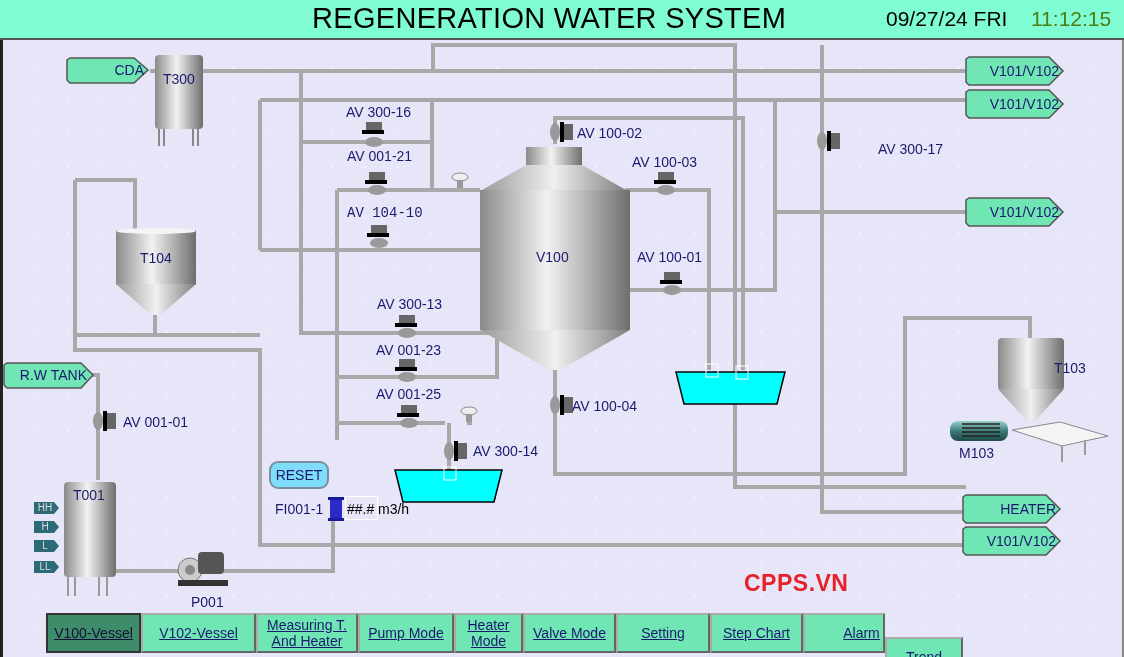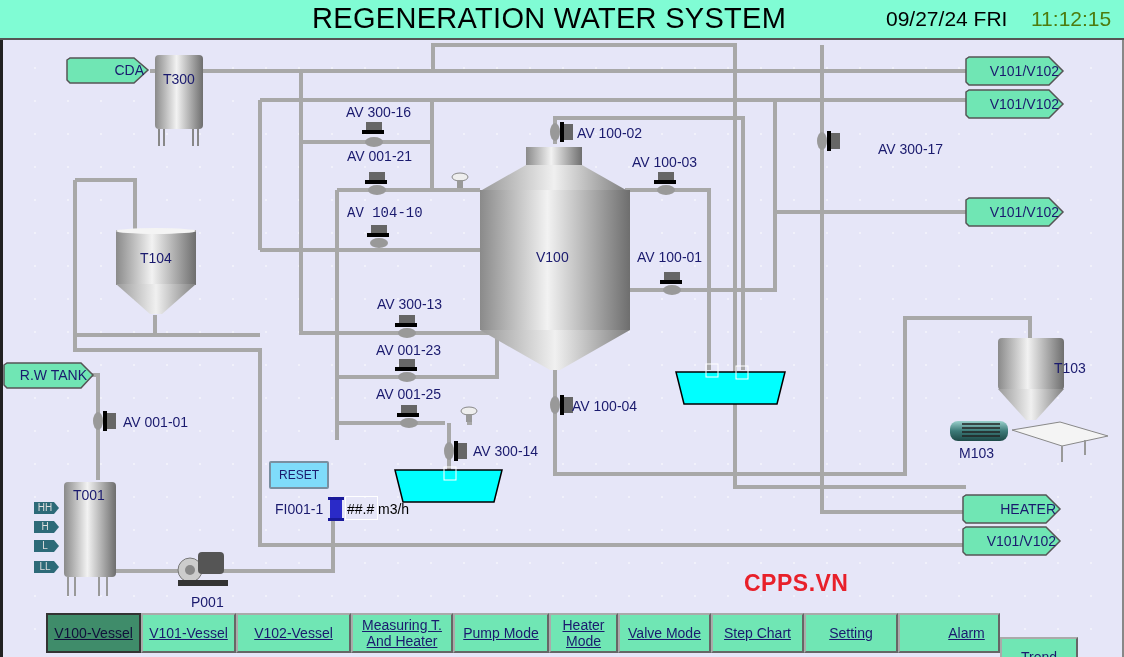--- a/index.html
+++ b/index.html
@@ -8,21 +8,21 @@
   .title { position:absolute; left:312px; top:2px; font-size:29px; color:#000; letter-spacing:0.3px; }
   .date { position:absolute; left:886px; top:7px; font-size:21px; color:#000; }
   .time { position:absolute; left:1031px; top:7px; font-size:21px; color:#4d7c0f; }
   .leftbar { position:absolute; left:0; top:40px; width:3px; height:617px; background:#222; }
   .rightbar { position:absolute; right:0; top:40px; width:2px; height:617px; background:#888; }
   .canvas { position:absolute; left:0; top:0; }
   .lbl { position:absolute; font-size:14px; color:#1a1a6e; white-space:nowrap; }
   .tag { position:absolute; height:27px; }
   .tag svg { position:absolute; left:0; top:0; }
   .tag span { position:absolute; left:0; top:5px; font-size:14px; color:#1a1a6e; text-align:right; }
-  .reset { position:absolute; left:269px; top:461px; width:60px; height:28px; background:#7fdcfa; border:2px solid #7a8fa0; border-radius:2px; box-sizing:border-box; font-size:12px; color:#1a1a6e; text-align:center; line-height:24px; cursor:pointer; }
+  .reset { position:absolute; left:269px; top:461px; width:60px; height:28px; background:#7fdcfa; border:2px solid #7a8fa0; border-radius:9px; box-sizing:border-box; font-size:14px; color:#1a1a6e; text-align:center; line-height:24px; cursor:pointer; }
   .flowval { position:absolute; left:345px; top:496px; width:33px; height:24px; border:1px solid #fff; box-sizing:border-box; }
   .brand { position:absolute; left:744px; top:570px; font-size:23px; font-weight:bold; color:#e8202a; letter-spacing:0.5px; }
   .nav { position:absolute; left:46px; top:613px; height:40px; display:flex; }
   .nav .btn { height:40px; border:2px solid #666; border-top-color:#aaa; border-left-color:#aaa; box-sizing:border-box; background:#70e6b4; font-size:14px; color:#1a1a6e; display:flex; align-items:center; justify-content:center; text-align:center; line-height:16px; cursor:pointer; margin-right:0;text-decoration:underline; }
   .nav .btn.active { background:#3f8c6a; color:#10103a; border-color:#333; }
   .lvl { position:absolute; left:34px; width:26px; height:14px; }
   .lvl span { position:absolute; left:0; top:0; width:22px; font-size:10px; color:#ddd; text-align:center; line-height:14px; }
 </style>
 </head>
 <body>
@@ -324,23 +324,22 @@
 <div class="reset">RESET</div>
 <div class="lbl" style="left:275px;top:501px;color:#1a1a6e;">FI001-1</div>
 <div class="flowval"></div>
 <div class="lbl" style="left:347px;top:501px;color:#000;">##.#</div>
 <div class="lbl" style="left:378px;top:501px;color:#000;">m3/h</div>
 
 <div class="brand">CPPS.VN</div>
 
 <div class="nav">
   <div class="btn active" style="width:95px;">V100-Vessel</div>
-  <div class="btn" style="width:95px;">V101-Vessel</div>
   <div class="btn" style="width:115px;">V102-Vessel</div>
   <div class="btn" style="width:102px;">Measuring T. And Heater</div>
   <div class="btn" style="width:96px;">Pump Mode</div>
   <div class="btn" style="width:69px;">Heater Mode</div>
   <div class="btn" style="width:93px;">Valve Mode</div>
+  <div class="btn" style="width:94px;">Setting</div>
   <div class="btn" style="width:93px;">Step Chart</div>
-  <div class="btn" style="width:94px;">Setting</div>
-  <div class="btn" style="width:102px;padding-left:35px;">Alarm</div>
+  <div class="btn" style="width:82px;padding-left:35px;">Alarm</div>
   <div class="btn" style="width:78px;margin-top:24px;">Trend</div>
 </div>
 
 </body></html>

